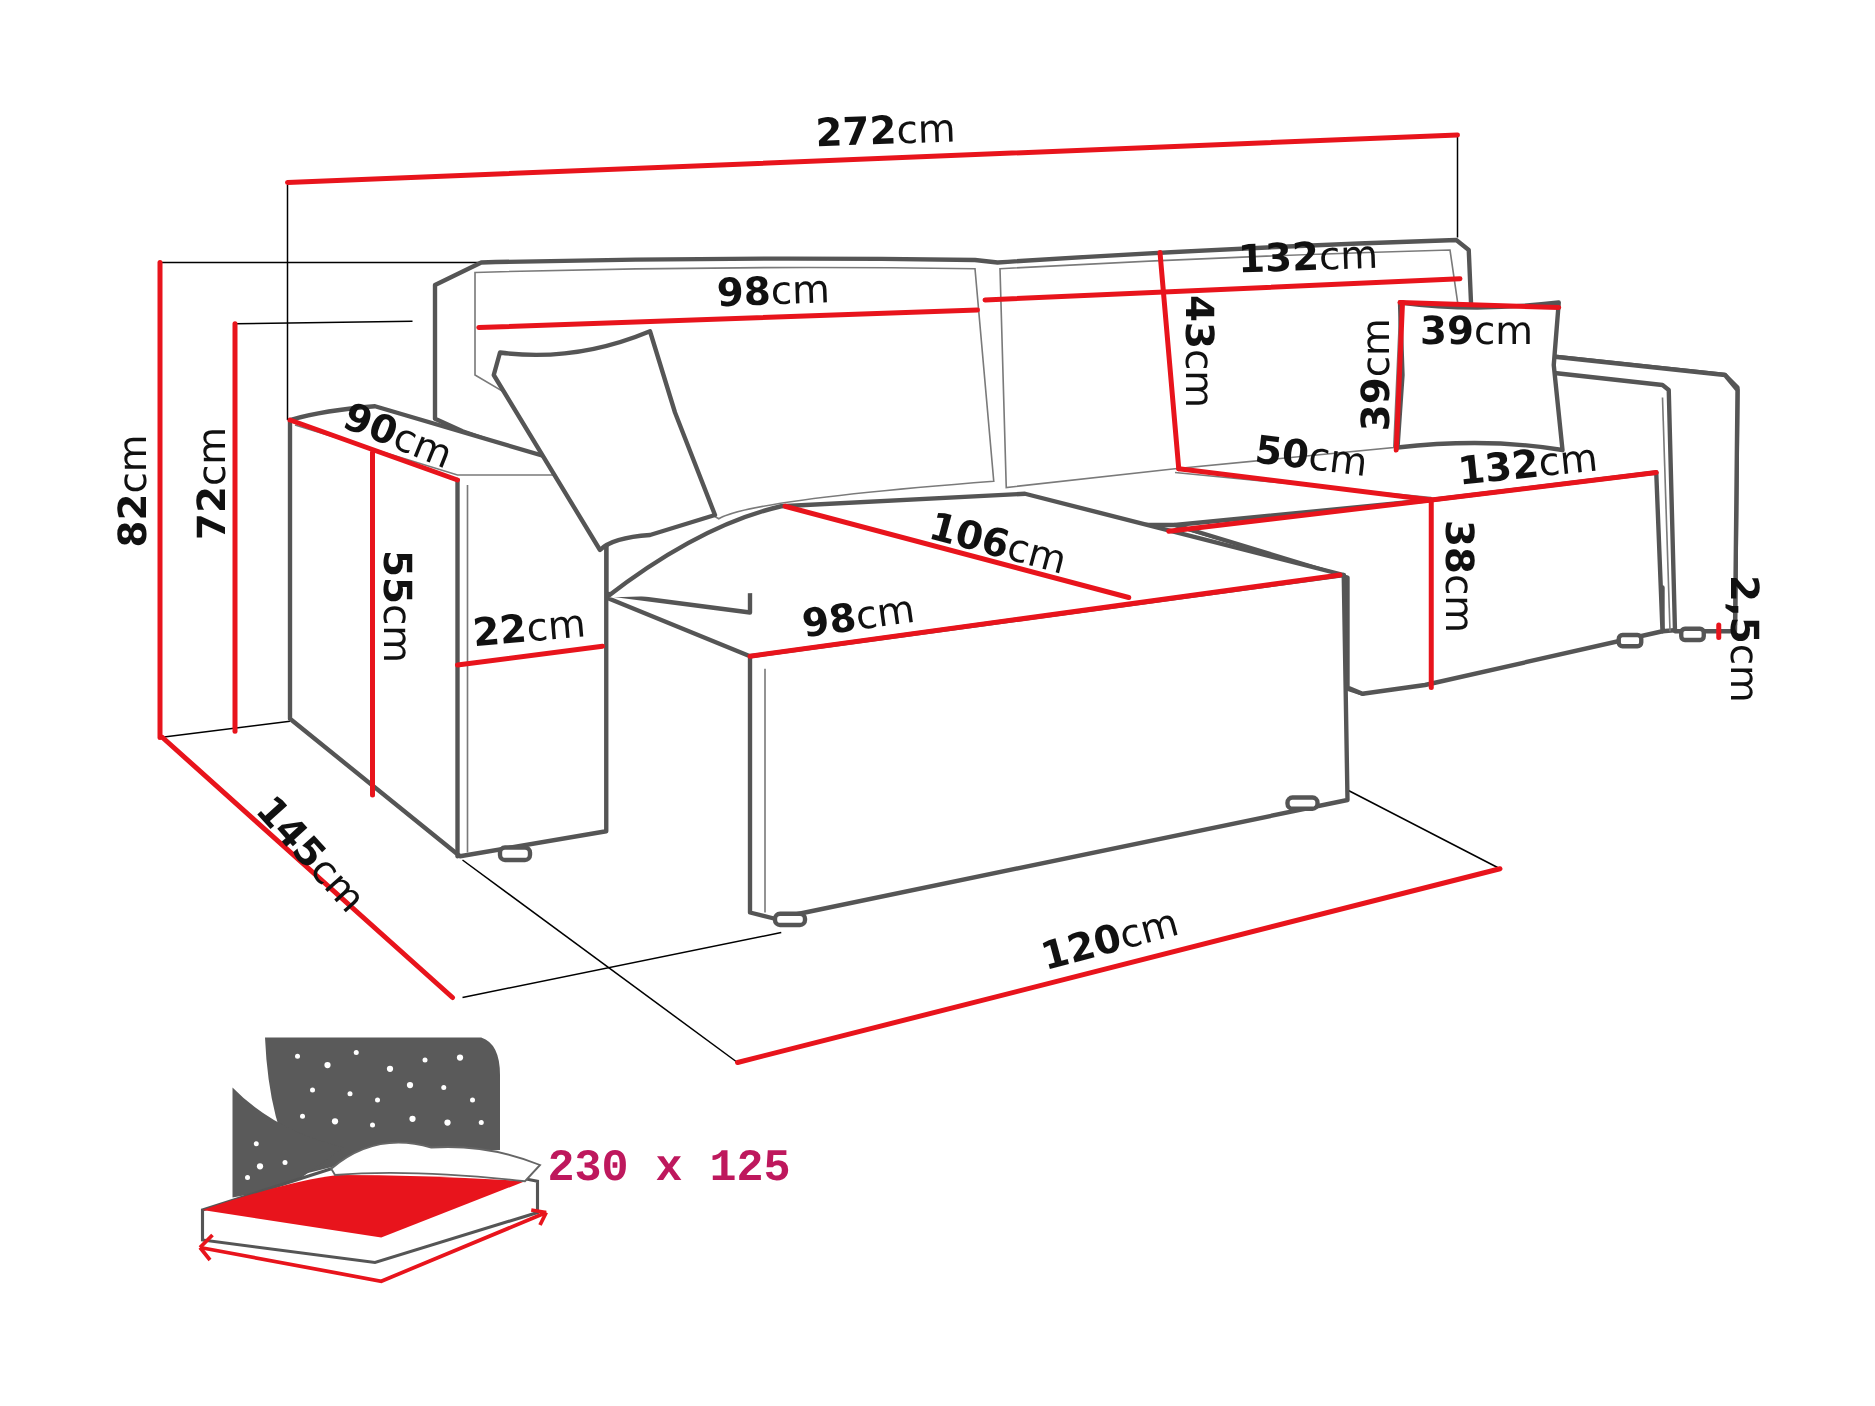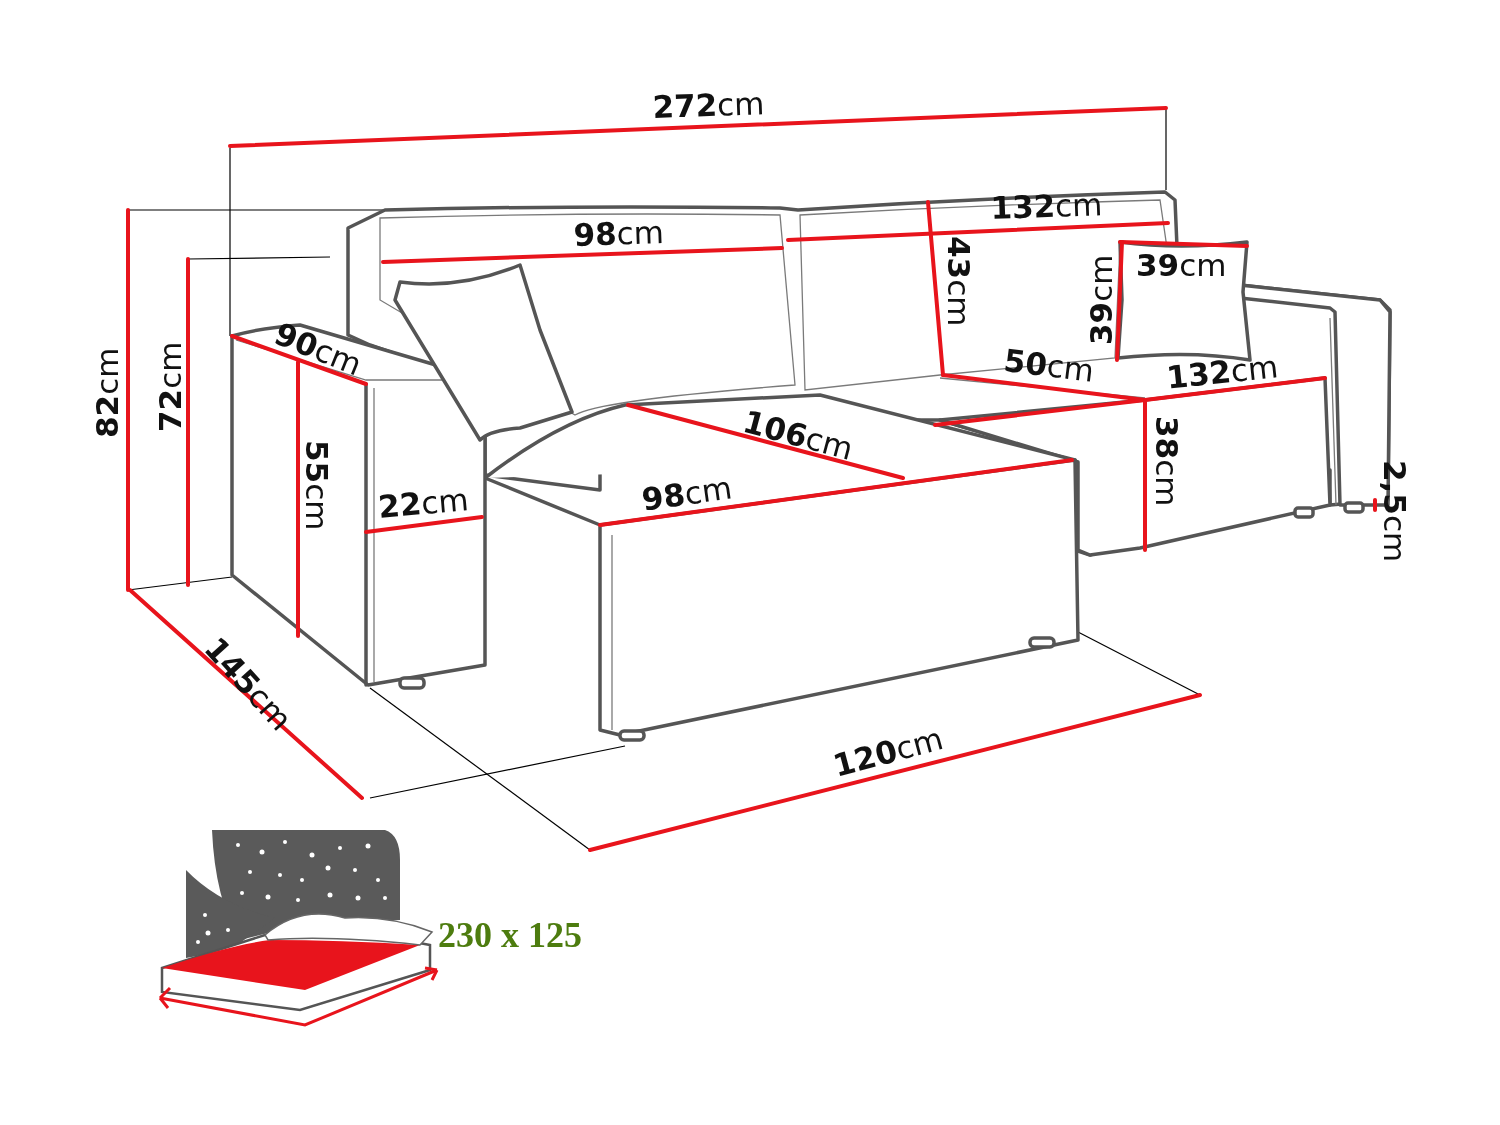--- a/index.html
+++ b/index.html
@@ -8,21 +8,21 @@
   svg { position:absolute; left:0; top:0; }
   .outline { fill:#ffffff; stroke:#555555; stroke-width:3.5; stroke-linejoin:round; stroke-linecap:round; }
   .inner { fill:none; stroke:#7a7a7a; stroke-width:1.3; }
   .guide { fill:none; stroke:#000000; stroke-width:1.2; }
   .dim { fill:none; stroke:#e8141c; stroke-width:4; stroke-linecap:round; }
   .lbl { position:absolute; white-space:nowrap; color:#111; font-size:31px; line-height:1;
          transform-origin:0 0; }
   .lbl b { font-weight:bold; }
   .lbl span.u { font-weight:normal; }
   .bed-text { position:absolute; left:438px; top:914px; font-size:36px; font-weight:bold;
-              color:#4d7c0f; font-family:Liberation Serif, serif; }
+              color:#be185d; font-family:Liberation Mono, monospace; }
 </style>
 </head>
 <body>
 
 <svg width="1500" height="1125" viewBox="0 0 1500 1125">
 
   <g>
     <line class="guide" x1="230" y1="148" x2="230" y2="336"></line>
     <line class="guide" x1="1166" y1="108" x2="1166" y2="190"></line>
     <line class="guide" x1="128" y1="210" x2="385" y2="210"></line>

